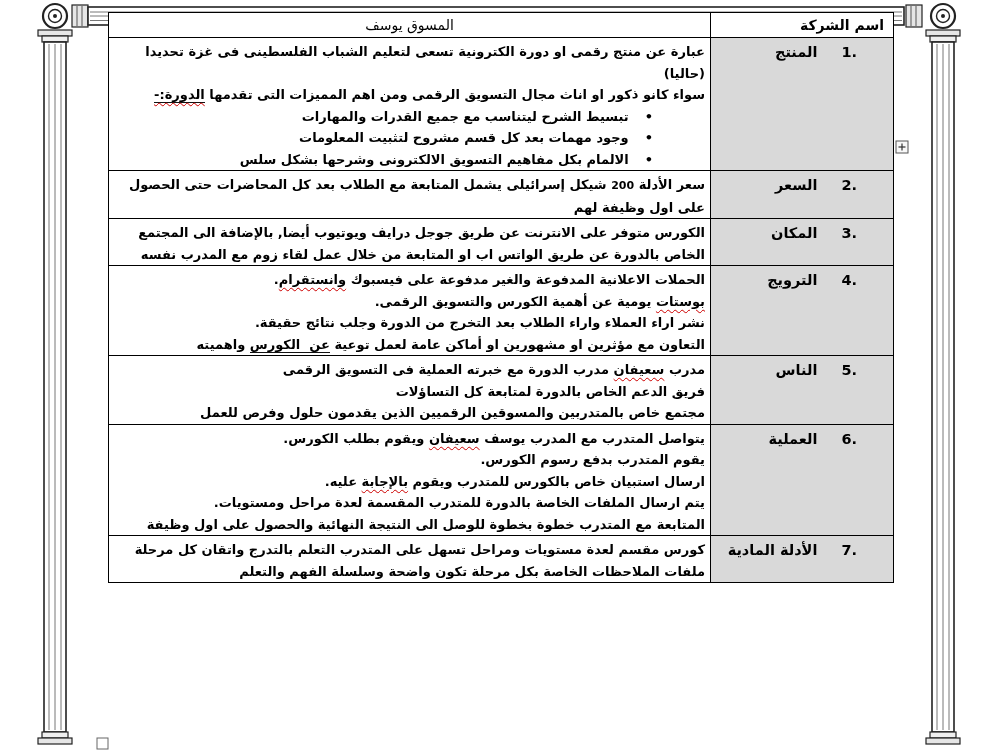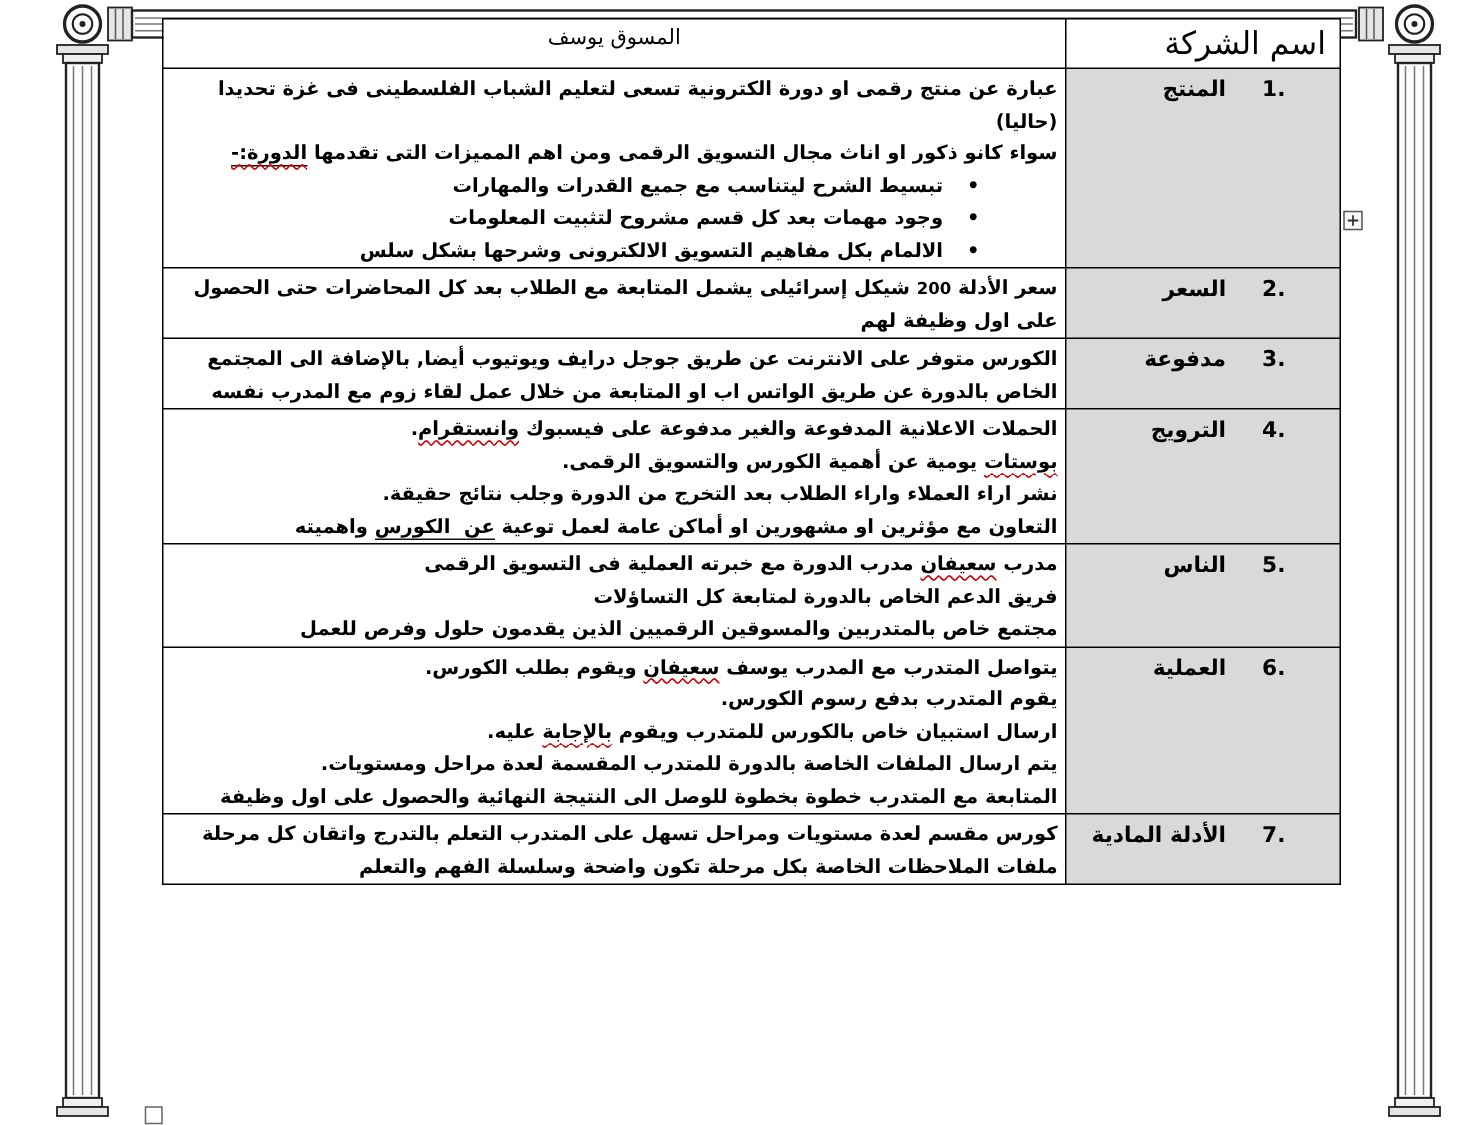--- a/index.html
+++ b/index.html
@@ -14,21 +14,21 @@
   .title{
     display:inline-block;background:var(--highlight,#d2d2d2);
     border-bottom:2px solid #3a3a3a;font-weight:bold;font-size:17px;
     padding:1px 4px 1px;
   }
   .subtitle{margin-top:13px;padding-right:42px;font-weight:bold;font-size:15px;}
   .diamond{margin-left:13px;font-size:15px;display:inline-block;}
   table{border-collapse:collapse;margin-top:12px;width:786px;table-layout:fixed;direction:rtl;}
   td{border:1px solid #000;vertical-align:top;}
   col.c-label{width:183px;}
-  .h-right{font-weight:normal;font-size:21px;text-align:right;padding:4px 9px;background:#fff;}
+  .h-right{font-weight:bold;font-size:14px;text-align:right;padding:4px 9px;background:#fff;}
   .h-left{text-align:center;font-weight:normal;font-size:14px;padding:4px;background:#fff;}
   .label-cell{background:var(--shade,#d9d9d9);padding:6px 0 0 0;}
   .lbl{display:flex;gap:24px;padding-right:36px;font-weight:bold;font-size:14.5px;}
   .num{direction:ltr;unicode-bidi:isolate;}
   .content-cell{padding:3px 5px 0;font-weight:bold;font-size:13px;line-height:21.5px;}
   .line{white-space:pre-wrap;text-align:right;}
   .bullet{display:flex;gap:16px;padding-right:52px;line-height:21.5px;}
   .bullet .marker{flex:0 0 auto;}
   .wavy{
     text-decoration-line:underline;text-decoration-style:wavy;
@@ -140,21 +140,21 @@
           </td>
           <td class="content-cell">
             <div class="line"><span>سعر الأدلة </span><span class="big">200</span><span> شيكل إسرائيلى يشمل المتابعة مع الطلاب بعد كل المحاضرات حتى الحصول</span></div>
             <div class="line">على اول وظيفة لهم</div>
           </td>
         </tr>
         <tr>
           <td class="label-cell">
             <div class="lbl">
               <span class="num">3.</span>
-              <span>مدفوعة</span>
+              <span>المكان</span>
             </div>
           </td>
           <td class="content-cell">
             <div class="line">الكورس متوفر على الانترنت عن طريق جوجل درايف ويوتيوب أيضا, بالإضافة الى المجتمع</div>
             <div class="line">الخاص بالدورة عن طريق الواتس اب او المتابعة من خلال عمل لقاء زوم مع المدرب نفسه</div>
           </td>
         </tr>
         <tr>
           <td class="label-cell">
             <div class="lbl">

